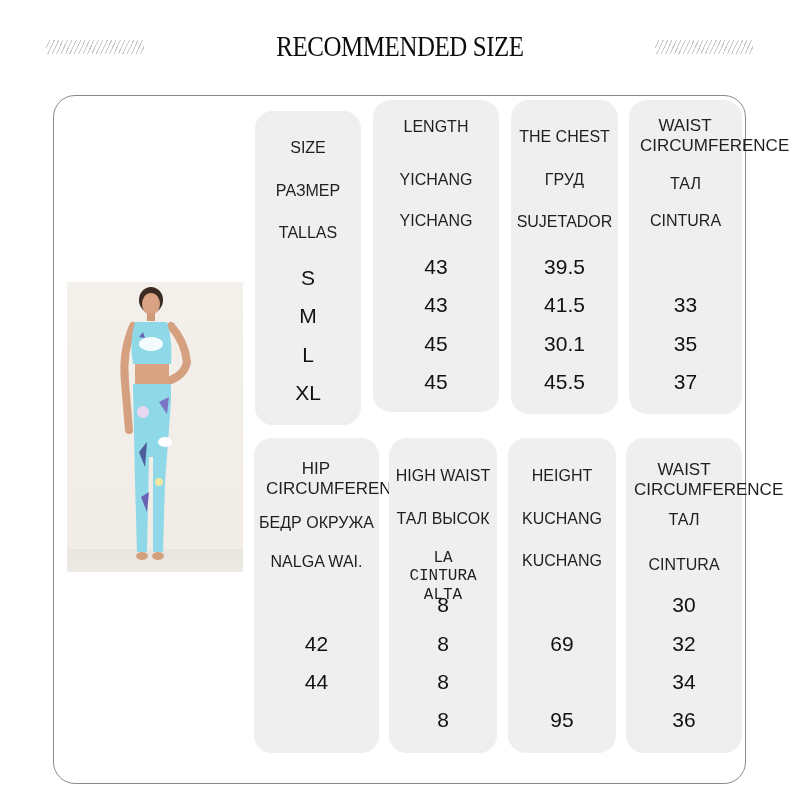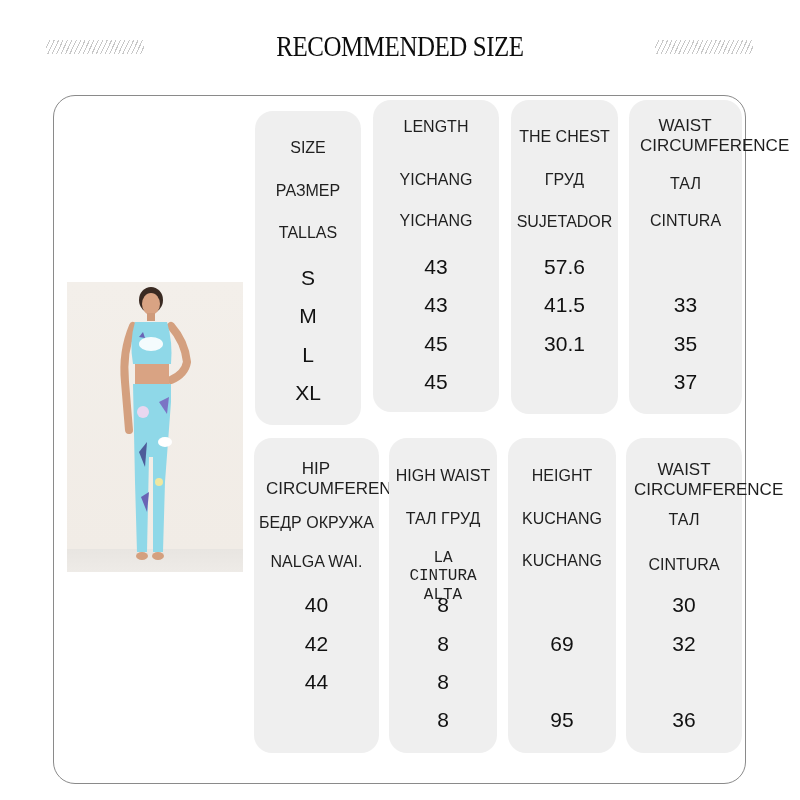--- a/index.html
+++ b/index.html
@@ -102,48 +102,48 @@
     <div class="cell v" style="top:155px">43</div>
     <div class="cell v" style="top:193px">43</div>
     <div class="cell v" style="top:232px">45</div>
     <div class="cell v" style="top:270px">45</div>
   </div>
 
   <div class="col" style="left:511px;top:100px;width:107px;height:314px;">
     <div class="cell h" style="top:28px">THE CHEST</div>
     <div class="cell h" style="top:71px">ГРУД</div>
     <div class="cell h" style="top:113px">SUJETADOR</div>
-    <div class="cell v" style="top:155px">57.6</div>
+    <div class="cell v" style="top:155px">39.5</div>
     <div class="cell v" style="top:193px">41.5</div>
     <div class="cell v" style="top:232px">30.1</div>
+    <div class="cell v" style="top:270px">45.5</div>
   </div>
 
   <div class="col" style="left:629px;top:100px;width:113px;height:314px;">
     <div class="cell h small" style="top:16px;width:90px;left:11px;">WAIST CIRCUMFERENCE</div>
     <div class="cell h" style="top:75px">ТАЛ</div>
     <div class="cell h" style="top:112px">CINTURA</div>
     <div class="cell v" style="top:193px">33</div>
     <div class="cell v" style="top:232px">35</div>
     <div class="cell v" style="top:270px">37</div>
   </div>
 </div>
 
 <div>
   <div class="col" style="left:254px;top:438px;width:125px;height:315px;">
     <div class="cell h small" style="top:21px;width:100px;left:12px;">HIP CIRCUMFERENCE</div>
     <div class="cell h" style="top:76px">БЕДР ОКРУЖА</div>
     <div class="cell h" style="top:115px">NALGA WAI.</div>
-    <div class="cell v" style="top:155px">40</div>
     <div class="cell v" style="top:194px">42</div>
     <div class="cell v" style="top:232px">44</div>
   </div>
 
   <div class="col" style="left:389px;top:438px;width:108px;height:315px;">
     <div class="cell h" style="top:29px">HIGH WAIST</div>
-    <div class="cell h" style="top:72px">ТАЛ ГРУД</div>
+    <div class="cell h" style="top:72px">ТАЛ ВЫСОК</div>
     <div class="cell h" style="top:111px;width:90px;left:9px;font-family:Liberation Mono, monospace;">LA CINTURA ALTA</div>
     <div class="cell v" style="top:155px">8</div>
     <div class="cell v" style="top:194px">8</div>
     <div class="cell v" style="top:232px">8</div>
     <div class="cell v" style="top:270px">8</div>
   </div>
 
   <div class="col" style="left:508px;top:438px;width:108px;height:315px;">
     <div class="cell h" style="top:29px">HEIGHT</div>
     <div class="cell h" style="top:72px">KUCHANG</div>
@@ -151,15 +151,16 @@
     <div class="cell v" style="top:194px">69</div>
     <div class="cell v" style="top:270px">95</div>
   </div>
 
   <div class="col" style="left:626px;top:438px;width:116px;height:315px;">
     <div class="cell h small" style="top:22px;width:100px;left:8px;">WAIST CIRCUMFERENCE</div>
     <div class="cell h" style="top:73px">ТАЛ</div>
     <div class="cell h" style="top:118px">CINTURA</div>
     <div class="cell v" style="top:155px">30</div>
     <div class="cell v" style="top:194px">32</div>
+    <div class="cell v" style="top:232px">34</div>
     <div class="cell v" style="top:270px">36</div>
   </div>
 </div>
 
 </body></html>

